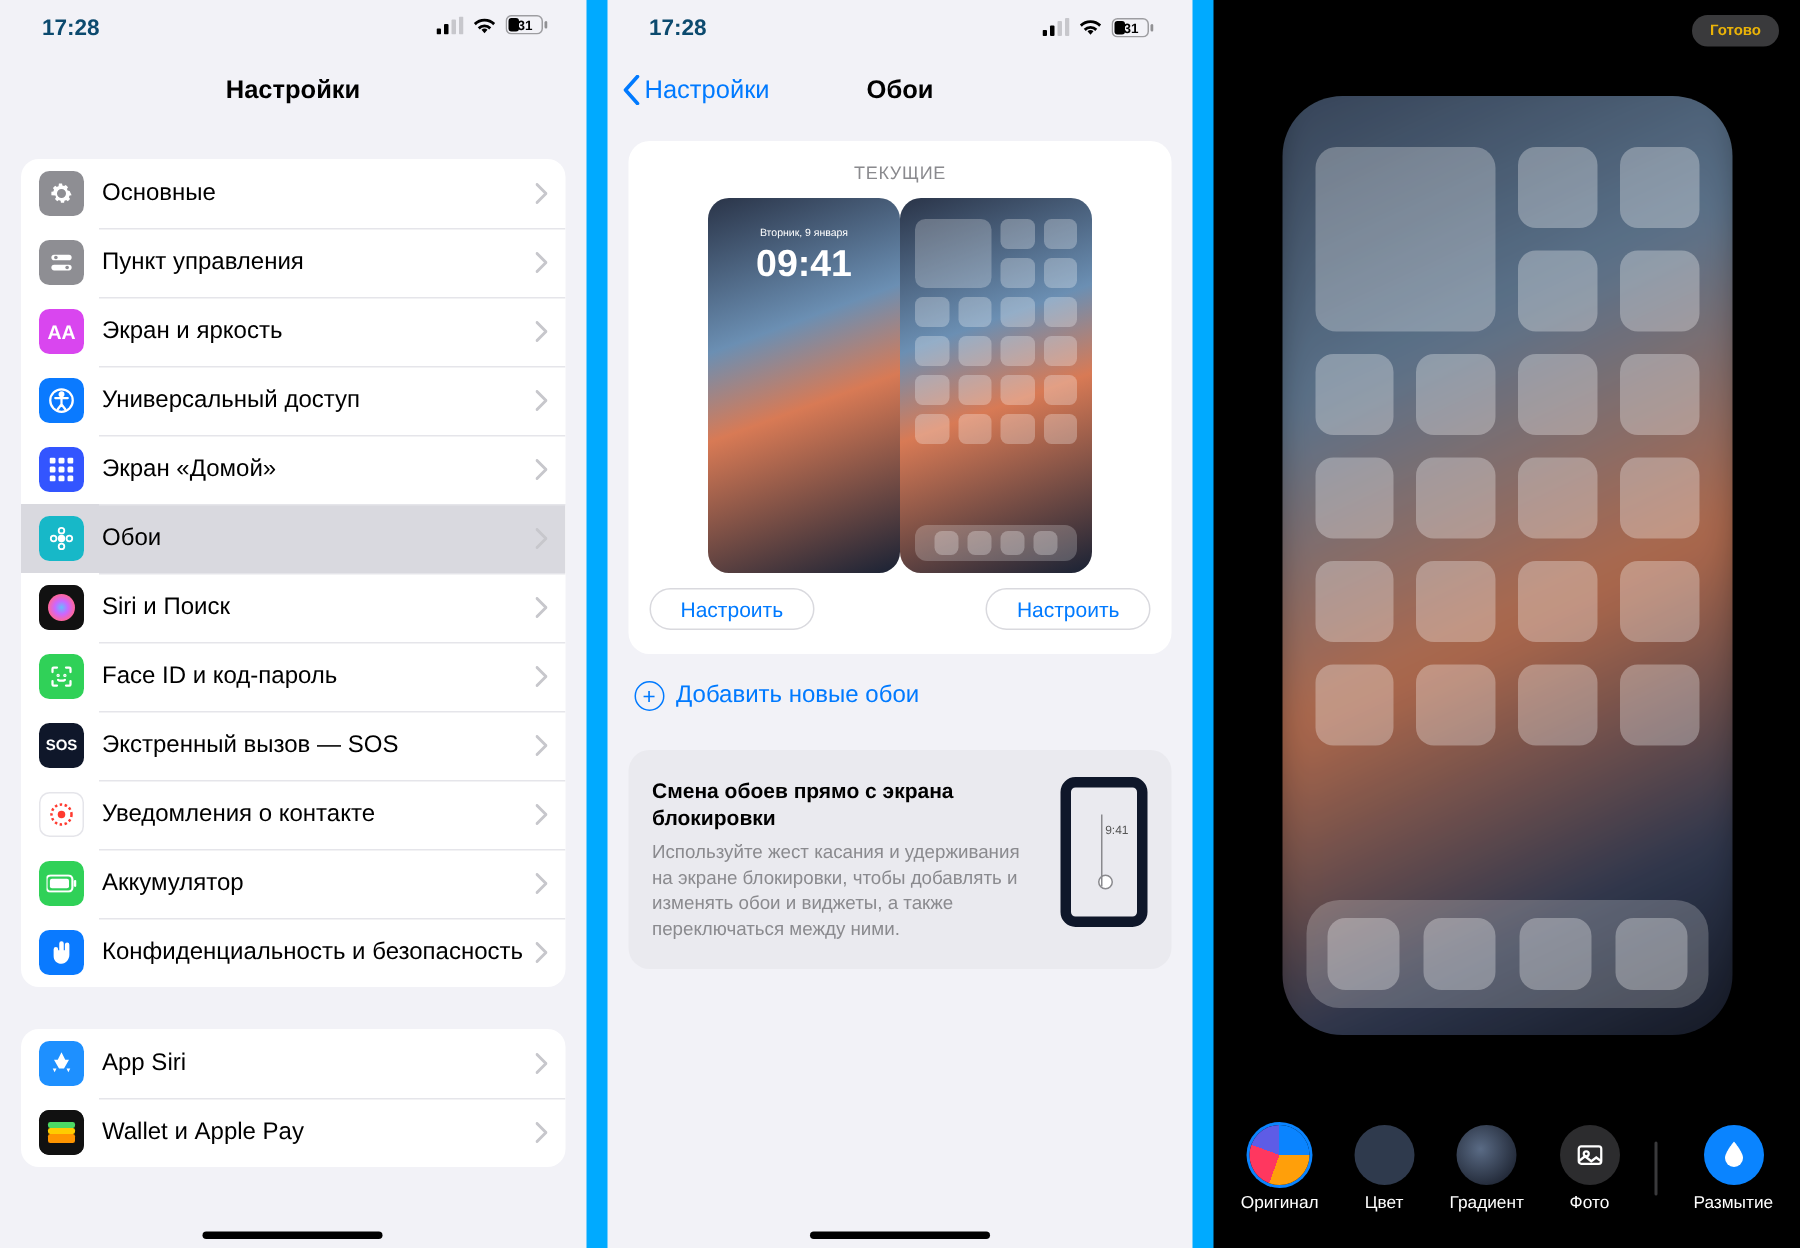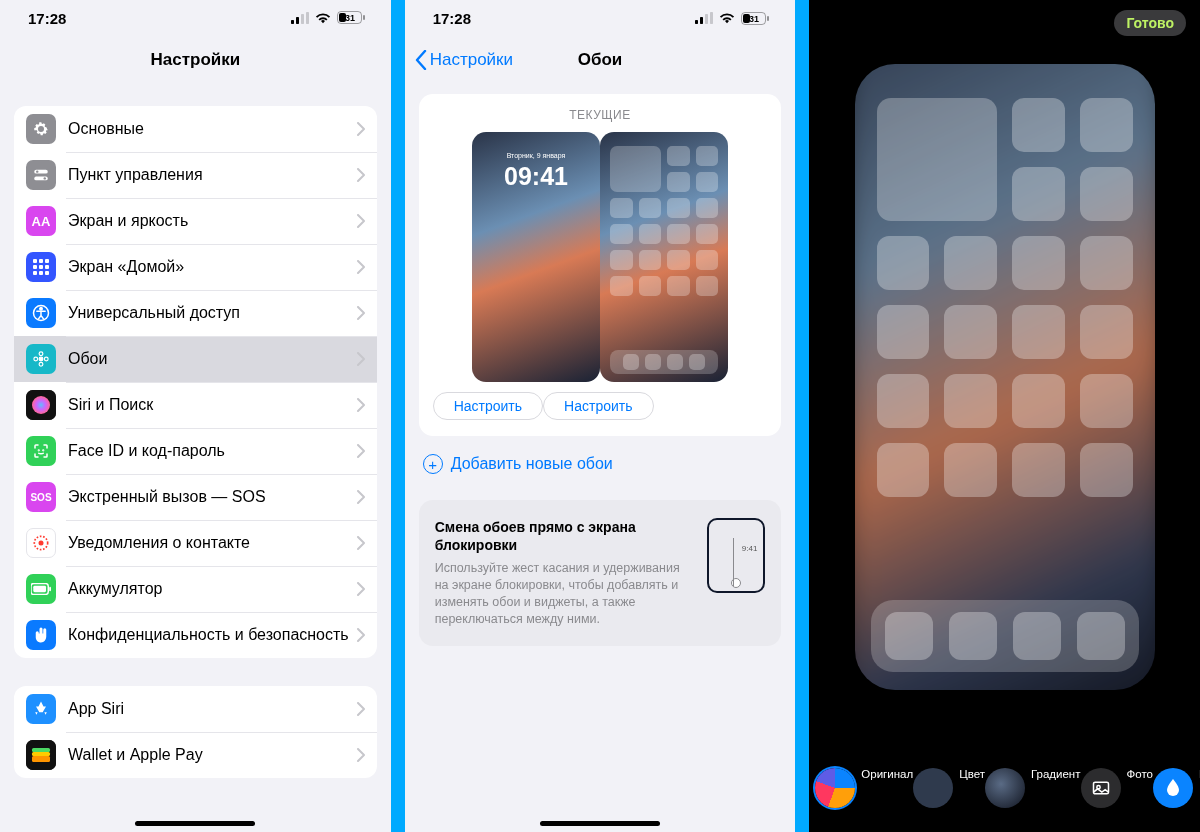--- a/index.html
+++ b/index.html
@@ -26,21 +26,21 @@
 
   
   .status-bar {
     height: 36px;
     display: flex;
     align-items: center;
     justify-content: space-between;
     padding: 0 26px 0 28px;
     font-size: 15px;
     font-weight: 600;
-    color: #000000;
+    color: #0c4a6e;
     gap: 44px;
   }
   .status-icons { display:flex; align-items:center; gap:6px; }
   .sig-icon, .wifi-icon, .bat-icon { display:inline-block; }
 
   
   .title-row {
     display:flex;
     align-items:center;
     justify-content:center;
@@ -117,60 +117,60 @@
   .prev.home .igrid {
     flex:1; display:grid; grid-template-columns:repeat(4,1fr);
     grid-auto-rows: 20px; gap:6px; align-content:start;
   }
   .prev.home .widget { grid-column:1 / span 2; grid-row:1 / span 2;
     background: rgba(255,255,255,.25); border-radius:7px;}
   .prev.home .ai { background: rgba(255,255,255,.28); border-radius:5px;}
   .prev.home .dock { height:24px; margin-top:4px; border-radius:8px;
     background: rgba(255,255,255,.22); display:flex; gap:6px; padding:4px; justify-content:center;}
   .prev.home .dock .ai{ width:16px; height:16px; }
-  .setup-row{ display:flex; justify-content:flex-start; margin-top:10px;}
+  .setup-row{ display:flex; justify-content:space-between; margin-top:10px;}
   .setup-btn {
     border:1px solid #d9d9de; padding:5px 20px; border-radius:20px;
     font-size:14px; color:#007aff; background:#fff;
   }
   .add-row{
     margin:18px 18px 0 18px;
     display:flex; align-items:center; gap:8px;
     color:#007aff; font-size:16px;
   }
   .add-row .plus{
     width:20px;height:20px;border:1.6px solid #007aff;border-radius:50%;
     display:flex;align-items:center;justify-content:center;font-size:15px;line-height:1;
   }
   .tip{
     background:#eaeaef; border-radius:14px;
     margin:26px 14px 0 14px; padding:18px 16px; display:flex; gap:25px;justify-content:space-between;
   }
   .tip h4{ font-size:14px; font-weight:600; color:#000; margin-bottom:6px; line-height:1.3;}
   .tip p{ font-size:12.5px; color:#8a8a8e; line-height:1.35;}
   .tip .mini{
-    width:58px; flex-shrink:0; border:2px solid #0f172a; border-radius:10px;
-    position:relative; height:75px;
+    width:58px; flex-shrink:0; border:7px solid #0f172a; border-radius:10px;
+    position:relative; height:100px;
   }
   .tip .mini::after{
     content:""; position:absolute; left:44%; top:18px; width:1px; height:48px; background:#8a8a8e;
   }
   .tip .mini .knob{position:absolute;left:40%;top:58px;width:10px;height:10px;border-radius:50%;background:#fff;border:1px solid #8a8a8e;}
   .tip .mini .tt{position:absolute;right:6px;top:24px;font-size:8px;color:#555;}
 
   .home-ind {
     height:5px;width:120px;border-radius:3px;background:#000;
     position:absolute;bottom:6px;left:50%;transform:translateX(-50%);
   }
 
   
   .done {
     position:absolute; top:10px; right:14px;
-    background:#3a3a3c; color:#bef264;
-    padding:5px 12px; border-radius:14px; font-size:14px; font-weight:600;
+    background:#3a3a3c; color:#eab308;
+    padding:5px 12px; border-radius:14px; font-size:10px; font-weight:600;
   }
   .big-prev {
     position:absolute; top:64px; left:50%; transform:translateX(-50%);
     width:300px; height:626px;
     border-radius:40px; overflow:hidden;
     background: #000;
   }
   .big-prev .blur-bg{
     position:absolute; inset:0;
     background: linear-gradient(155deg,#38465d 0%,#6b86a2 30%,#cc7a58 55%,#353f59 80%,#10141f 100%);
@@ -189,21 +189,21 @@
     position:absolute; bottom:18px; left:16px; right:16px; height:72px;
     background: rgba(255,255,255,.22); border-radius:22px;
     display:flex; gap:16px; padding:12px; justify-content:center;
   }
   .big-prev .dock .ai{ width:48px; height:48px;}
 
   .bottom-bar{
     position:absolute; bottom:24px; left:0; right:0;
     display:flex; justify-content:space-around; padding: 0 6px;
   }
-  .opt{ display:flex; flex-direction:row; gap:6px;}
+  .opt{ display:flex; flex-direction:column; align-items:center; gap:6px;}
   .opt .circ{
     width:40px;height:40px;border-radius:50%;
     display:flex;align-items:center;justify-content:center;
     background:#2c2c2e; color:#fff;
   }
   .opt .circ.sel{ box-shadow:0 0 0 2px #0a84ff; }
   .opt .c-orig{
     background:conic-gradient(#0a84ff 0 90deg,#ff9f0a 90deg 200deg,#ff375f 200deg 290deg,#5e5ce6 290deg 360deg);
   }
   .opt .c-col{ background:#2f3a4d;}
@@ -284,55 +284,55 @@
             <span style="color:#fff;font-size:13px;font-weight:700;">AA</span>
           </div>
           <span>Экран и яркость</span>
           <span class="chev">
             <svg viewBox="0 0 8 14">
               <path d="m1 1 6 6-6 6" fill="none" stroke="#c7c7cc" stroke-width="2" stroke-linecap="round" stroke-linejoin="round"></path>
             </svg>
           </span>
         </div>
         <div class="row">
+          <div class="icon" style="background: rgb(10, 122, 255);">
+            <svg width="20" height="20" viewBox="0 0 24 24" fill="none" stroke="#fff" stroke-width="1.8">
+              <circle cx="12" cy="12" r="9"></circle>
+              <circle cx="12" cy="7" r="1.5" fill="#fff"></circle>
+              <path d="M7 10h10M12 10v5m-3 4 3-4 3 4" stroke-linecap="round"></path>
+            </svg>
+          </div>
+          <span>Универсальный доступ</span>
+          <span class="chev">
+            <svg viewBox="0 0 8 14">
+              <path d="m1 1 6 6-6 6" fill="none" stroke="#c7c7cc" stroke-width="2" stroke-linecap="round" stroke-linejoin="round"></path>
+            </svg>
+          </span>
+        </div>
+        <div class="row">
           <div class="icon" style="background: rgb(51, 85, 255);">
             <svg width="16" height="16" viewBox="0 0 16 16" fill="#fff">
               <rect x="0" y="0" width="4" height="4" rx="1"></rect>
               <rect x="6" y="0" width="4" height="4" rx="1"></rect>
               <rect x="12" y="0" width="4" height="4" rx="1"></rect>
               <rect x="0" y="6" width="4" height="4" rx="1"></rect>
               <rect x="6" y="6" width="4" height="4" rx="1"></rect>
               <rect x="12" y="6" width="4" height="4" rx="1"></rect>
               <rect x="0" y="12" width="4" height="4" rx="1"></rect>
               <rect x="6" y="12" width="4" height="4" rx="1"></rect>
               <rect x="12" y="12" width="4" height="4" rx="1"></rect>
             </svg>
           </div>
           <span>Экран «Домой»</span>
           <span class="chev">
             <svg viewBox="0 0 8 14">
               <path d="m1 1 6 6-6 6" fill="none" stroke="#c7c7cc" stroke-width="2" stroke-linecap="round" stroke-linejoin="round"></path>
             </svg>
           </span>
         </div>
-        <div class="row">
-          <div class="icon" style="background: rgb(10, 122, 255);">
-            <svg width="20" height="20" viewBox="0 0 24 24" fill="none" stroke="#fff" stroke-width="1.8">
-              <circle cx="12" cy="12" r="9"></circle>
-              <circle cx="12" cy="7" r="1.5" fill="#fff"></circle>
-              <path d="M7 10h10M12 10v5m-3 4 3-4 3 4" stroke-linecap="round"></path>
-            </svg>
-          </div>
-          <span>Универсальный доступ</span>
-          <span class="chev">
-            <svg viewBox="0 0 8 14">
-              <path d="m1 1 6 6-6 6" fill="none" stroke="#c7c7cc" stroke-width="2" stroke-linecap="round" stroke-linejoin="round"></path>
-            </svg>
-          </span>
-        </div>
         <div class="row sel">
           <div class="icon" style="background: rgb(23, 184, 200);">
             <svg width="18" height="18" viewBox="0 0 24 24" fill="none" stroke="#fff" stroke-width="1.6">
               <circle cx="12" cy="12" r="2.5" fill="#fff"></circle>
               <circle cx="12" cy="5" r="2.5"></circle>
               <circle cx="12" cy="19" r="2.5"></circle>
               <circle cx="5" cy="12" r="2.5"></circle>
               <circle cx="19" cy="12" r="2.5"></circle>
             </svg>
           </div>
@@ -374,21 +374,21 @@
             </svg>
           </div>
           <span>Face ID и код-пароль</span>
           <span class="chev">
             <svg viewBox="0 0 8 14">
               <path d="m1 1 6 6-6 6" fill="none" stroke="#c7c7cc" stroke-width="2" stroke-linecap="round" stroke-linejoin="round"></path>
             </svg>
           </span>
         </div>
         <div class="row">
-          <div class="icon" style="background: #d946ef;">
+          <div class="icon" style="background: #0f172a;">
             <span style="color:#fff;font-size:10px;font-weight:800;">SOS</span>
           </div>
           <span>Экстренный вызов — SOS</span>
           <span class="chev">
             <svg viewBox="0 0 8 14">
               <path d="m1 1 6 6-6 6" fill="none" stroke="#c7c7cc" stroke-width="2" stroke-linecap="round" stroke-linejoin="round"></path>
             </svg>
           </span>
         </div>
         <div class="row">

